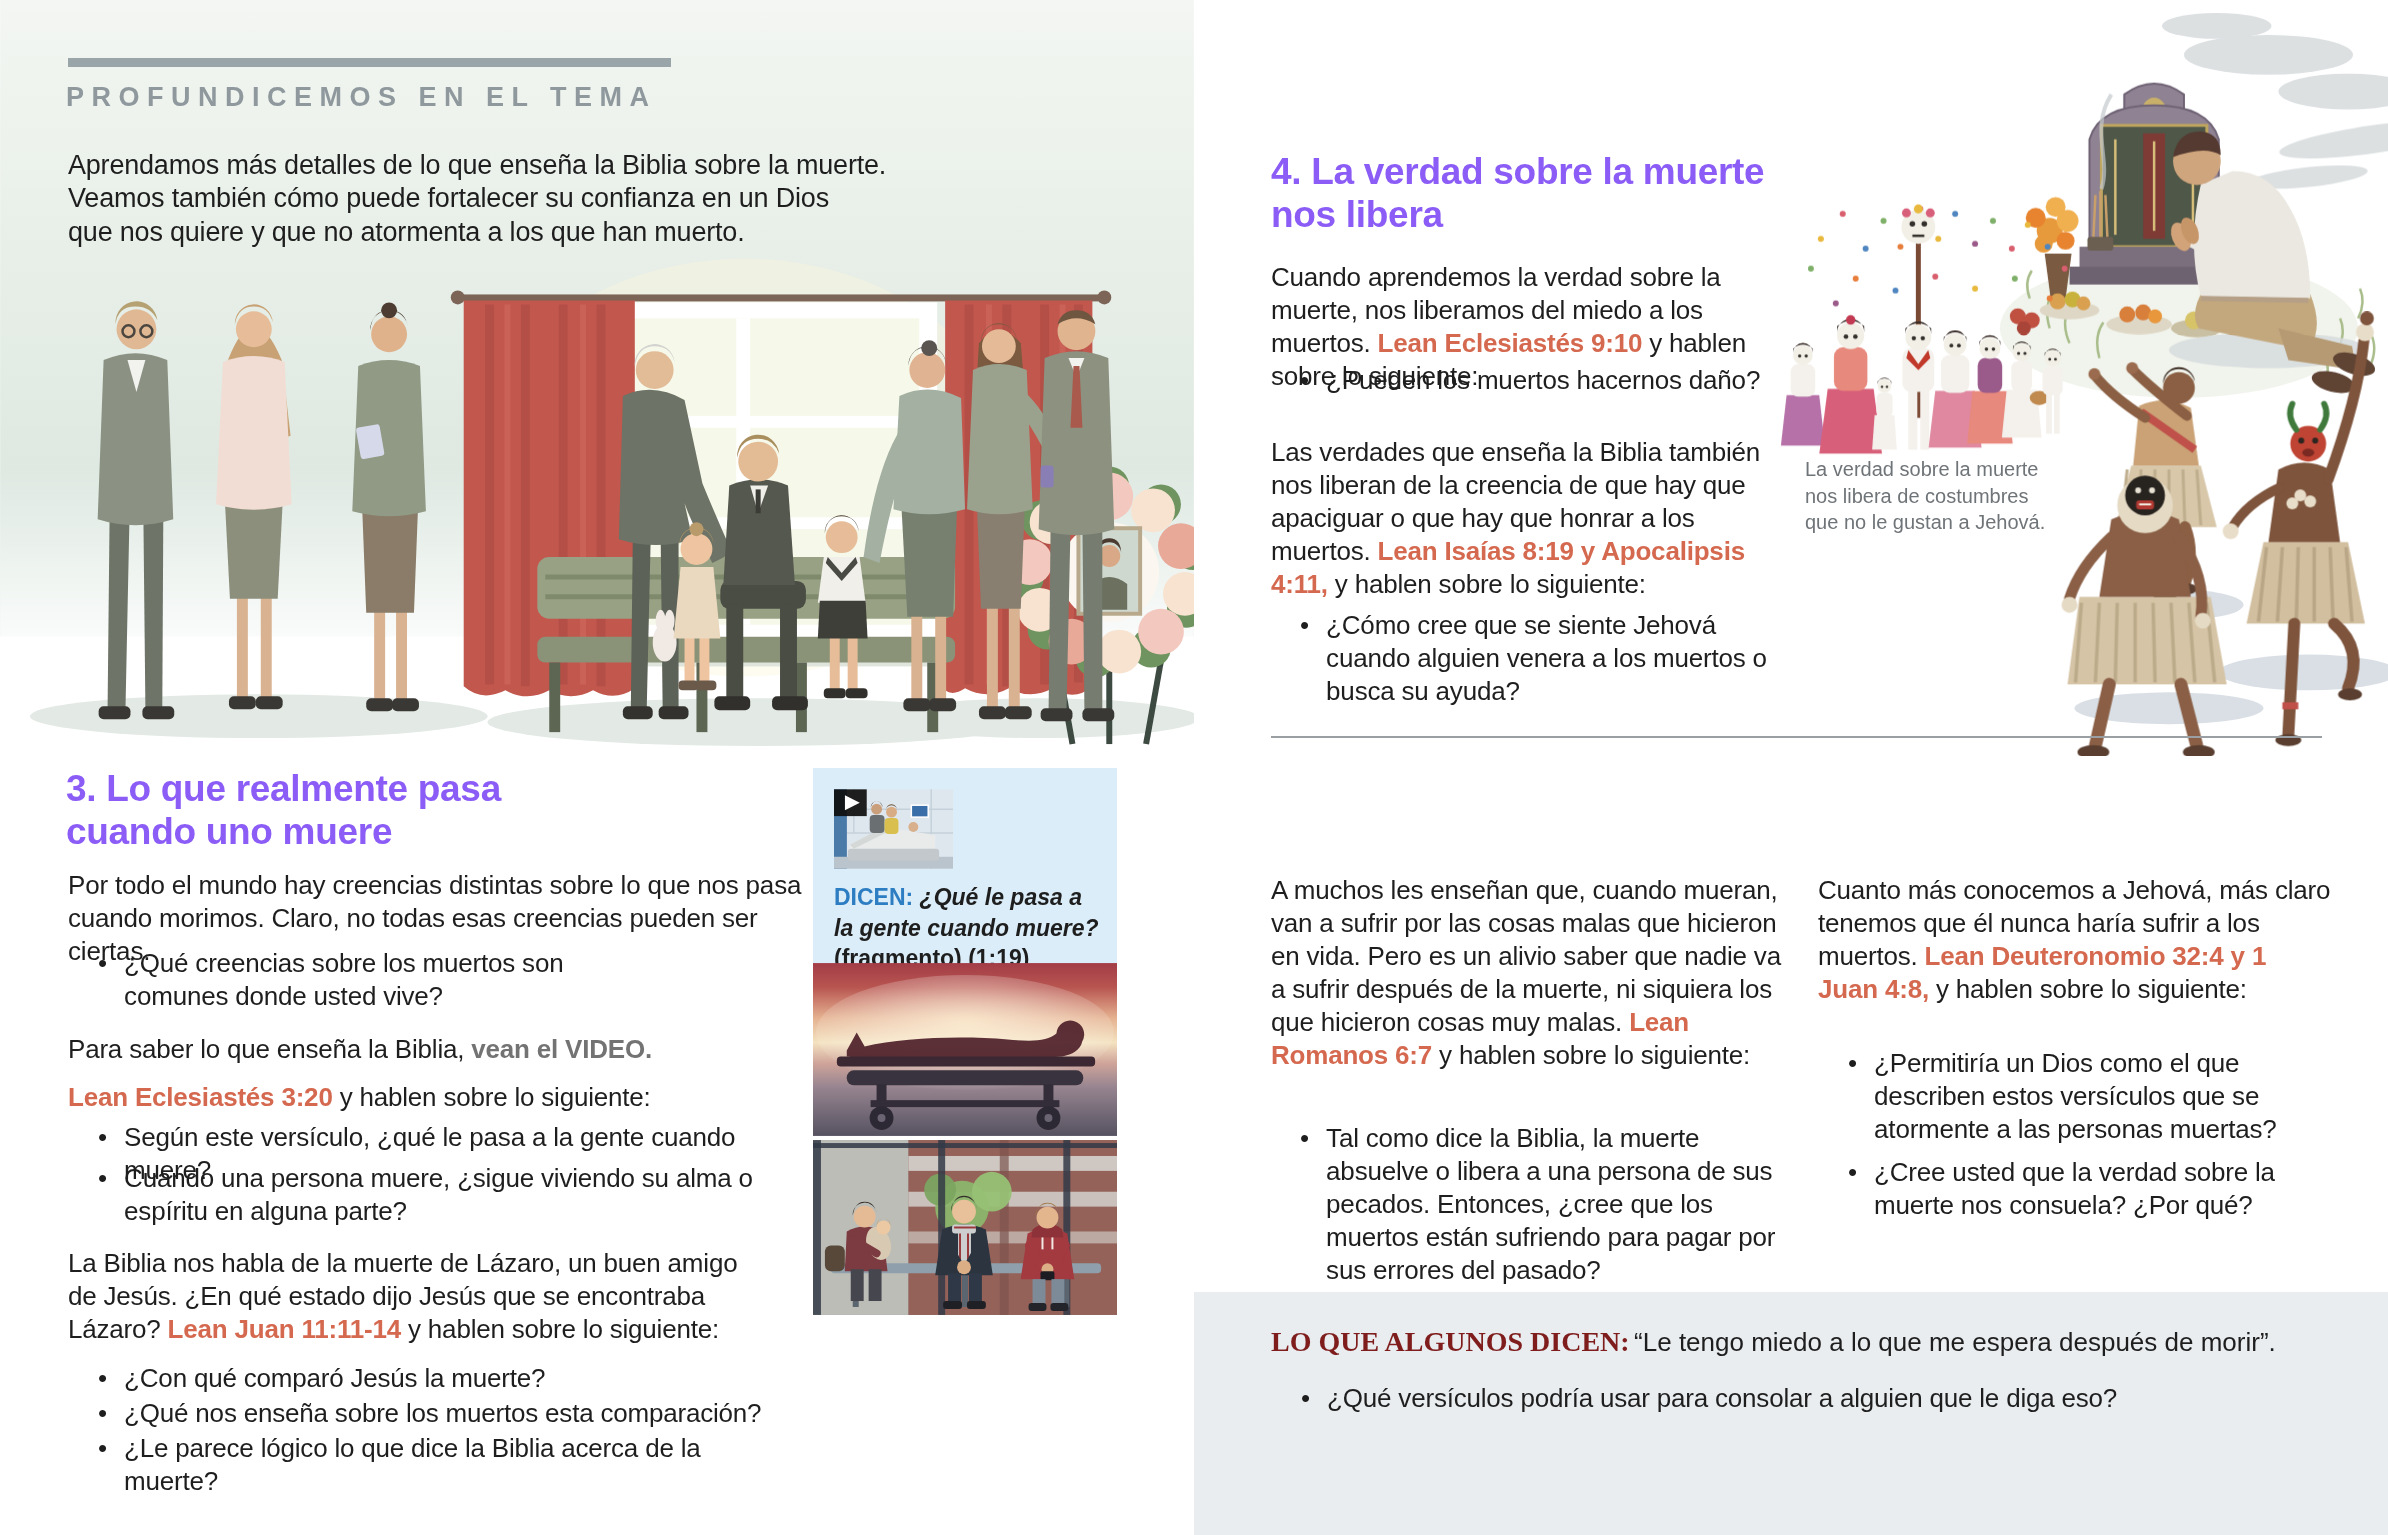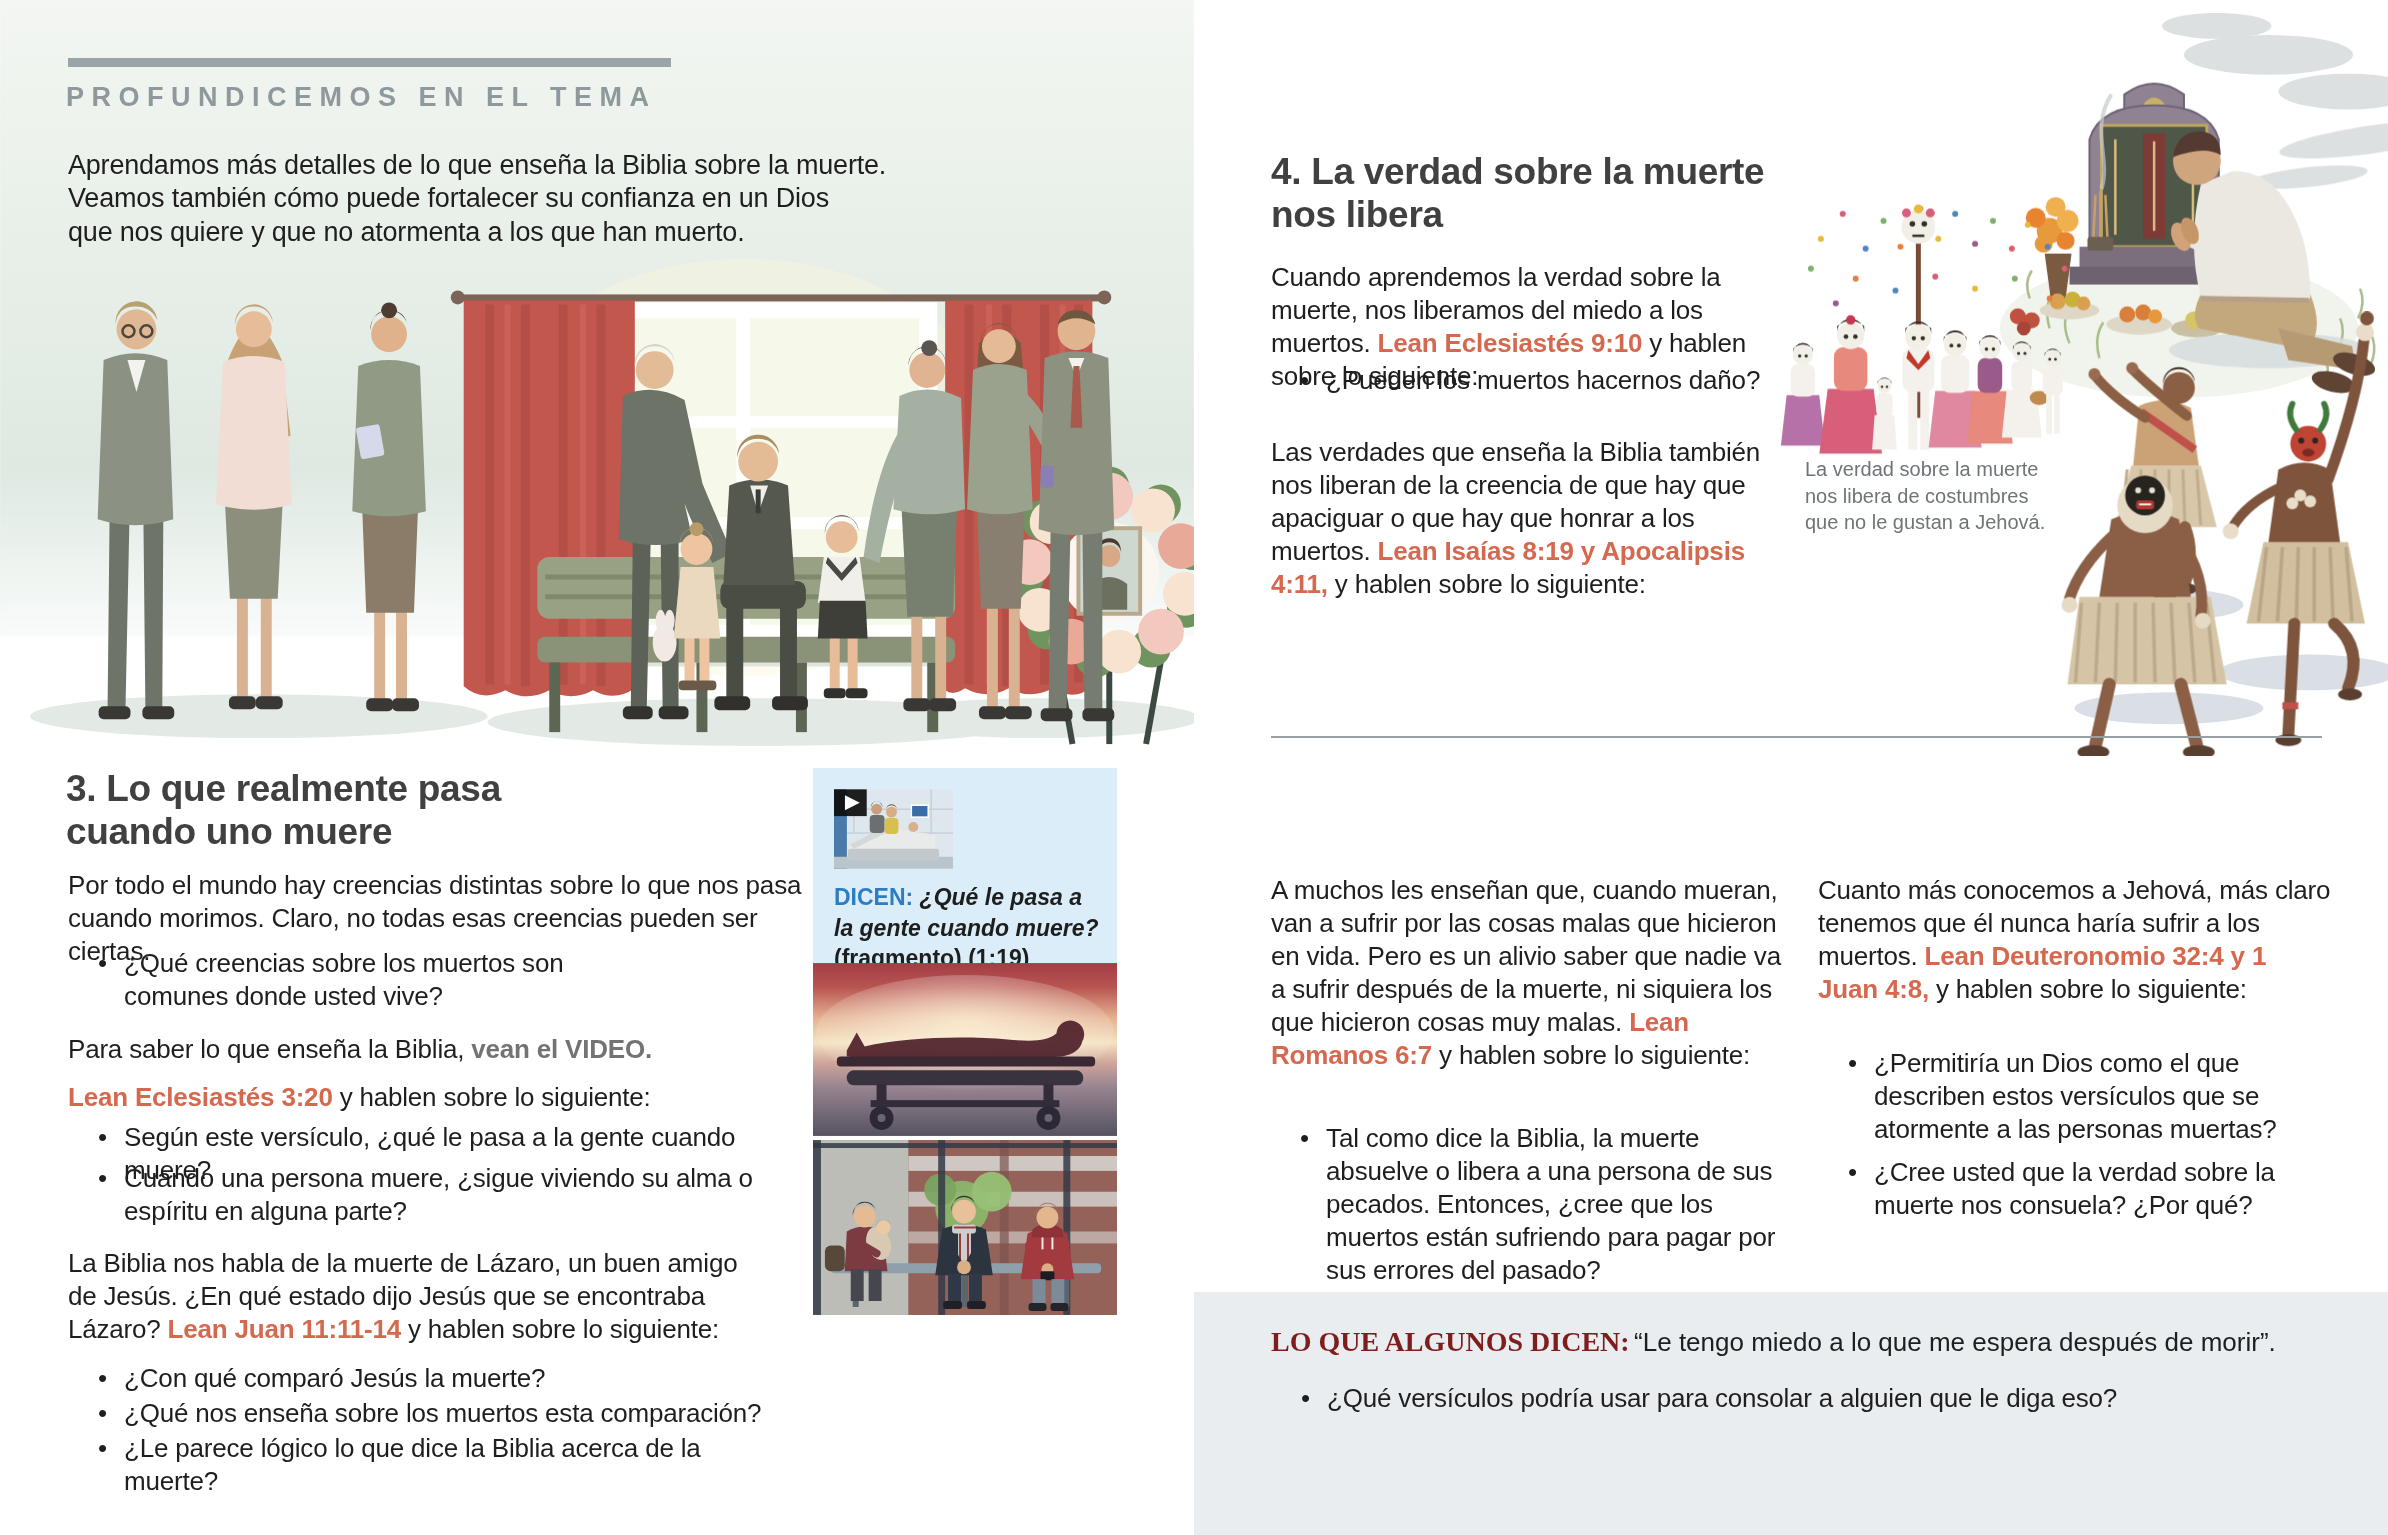--- a/index.html
+++ b/index.html
@@ -1,20 +1,20 @@
 <!DOCTYPE html>
 <html><head>
 <meta charset="utf-8">
 <style>
   html,body{margin:0;padding:0;background:#ffffff;}
   #stage{position:relative;width:2388px;height:1535px;background:#ffffff;overflow:hidden;
          font-family:"Liberation Sans", sans-serif;}
   .abs{position:absolute;}
   .body{font-size:26px;line-height:1.27;color:#1e1e1e;letter-spacing:-0.2px;}
-  .title{font-weight:700;color:#404040;font-size:37px;line-height:1.15;letter-spacing:-0.3px;}
+  .title{font-weight:700;color:#8b5cf6;font-size:37px;line-height:1.15;letter-spacing:-0.3px;}
   .ref{font-weight:700;color:#d5694f;}
   .link{font-weight:700;color:#737373;cursor:pointer;}
   .kicker-bar{background:#9aa5aa;height:9px;}
   .kicker{font-weight:700;font-size:27px;letter-spacing:7.5px;color:#8e989d;}
   .bullet-row{display:flex;align-items:flex-start;}
   .bullet-row::before{content:"\2022";font-size:26px;line-height:1.27;margin-right:17px;color:#1e1e1e;}
   .caption{font-size:20px;line-height:1.33;color:#6f7478;}
   .vcap{font-size:23px;line-height:1.33;font-weight:700;color:#1e1e1e;}
   .vlabel{color:#2d7dc2;}
   .vtitle{font-style:italic;}
@@ -735,20 +735,23 @@
   </div>
 
   <div class="abs bullet-row" style="left:1300px;top:364px;width:488px;">
     <span class="body">¿Pueden los muertos hacernos daño?</span>
   </div>
 
   <div class="abs body" style="left:1271px;top:436px;width:519px;">
     <span>Las verdades que enseña la Biblia también nos liberan de la creencia de que hay que apaciguar o que hay que honrar a los muertos. </span><span class="ref">Lean Isaías 8:19 y Apocalipsis 4:11,</span><span> y hablen sobre lo siguiente:</span>
   </div>
 
+  <div class="abs bullet-row" style="left:1300px;top:609px;width:468px;">
+    <span class="body">¿Cómo cree que se siente Jehová cuando alguien venera a los muertos o busca su ayuda?</span>
+  </div>
 
   <div class="abs caption" style="left:1805px;top:456px;width:249px;">La verdad sobre la muerte nos libera de costumbres que no le gustan a Jehová.</div>
 
   <div class="abs divider" style="left:1271px;top:736px;width:1051px;"></div>
 
 
   <div class="abs body" style="left:1271px;top:874px;width:513px;">
     <span>A muchos les enseñan que, cuando mueran, van a sufrir por las cosas malas que hicieron en vida. Pero es un alivio saber que nadie va a sufrir después de la muerte, ni siquiera los que hicieron cosas muy malas. </span><span class="ref">Lean Romanos 6:7</span><span> y hablen sobre lo siguiente:</span>
   </div>
 

